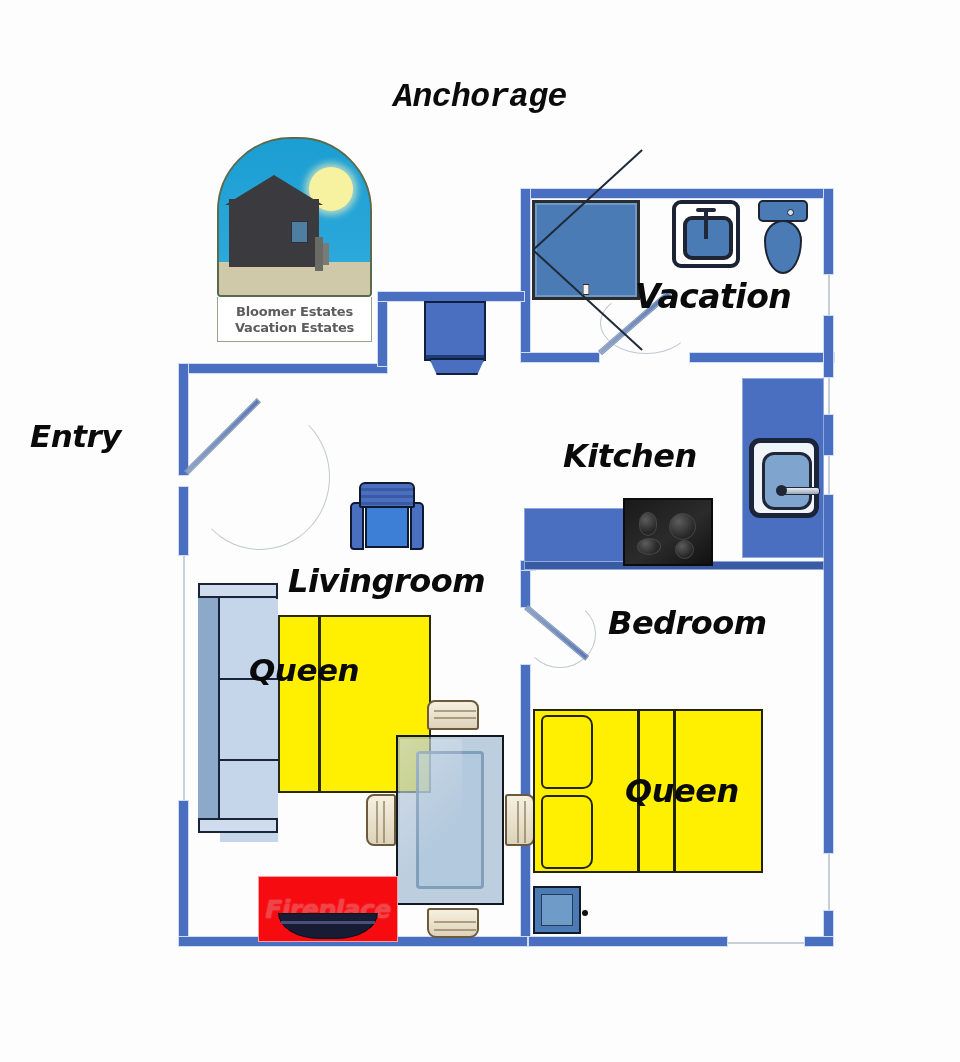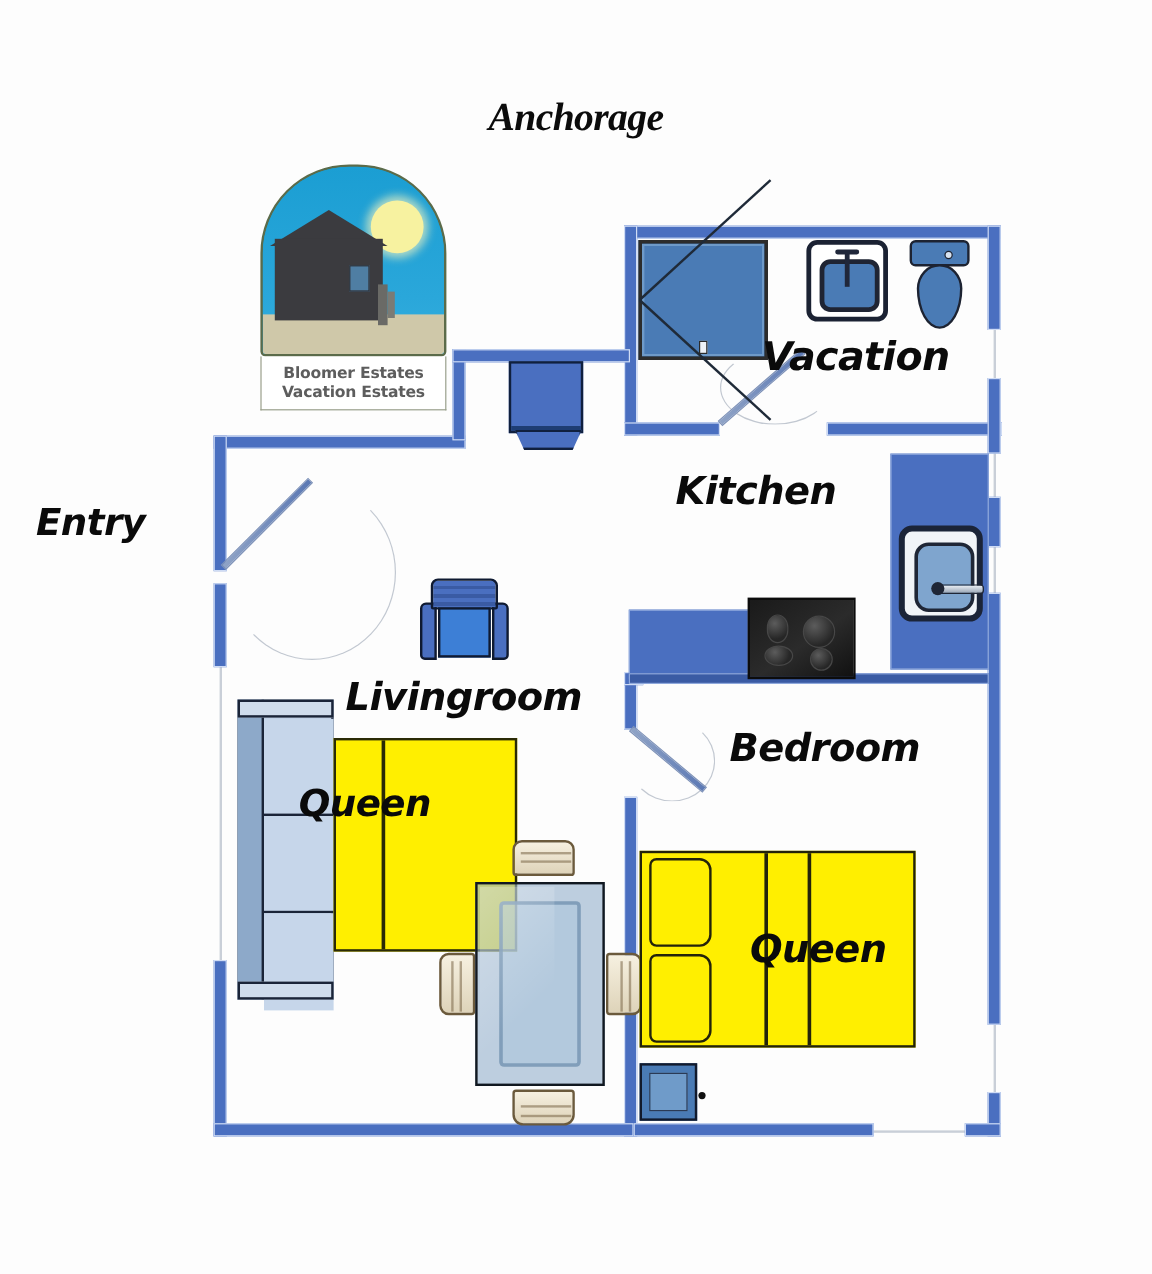--- a/index.html
+++ b/index.html
@@ -9,21 +9,21 @@
     font-family: "DejaVu Sans", sans-serif;
     overflow: hidden;
   }
   #stage { position: relative; width: 960px; height: 1062px; background: #fdfdfd; }
 
   
   .title {
     position: absolute;
     left: 330px; top: 78px; width: 300px;
     text-align: center;
-    font-family: Liberation Serif, serif;
+    font-family: Liberation Mono, monospace;
     font-size: 33px;
     font-weight: 700;
     font-style: italic;
     line-height: 1.22;
     color: #0b0b0b;
     letter-spacing: -0.5px;
   }
 
   
   .rlabel {
@@ -31,21 +31,21 @@
     font-family: "DejaVu Sans", sans-serif;
     font-weight: 700;
     font-style: italic;
     color: #0a0a0a;
     white-space: nowrap;
     letter-spacing: -0.5px;
     z-index: 60;
   }
   .lbl-entry     { left: 30px;  top: 418px; font-size: 31px; }
   .lbl-bathroom  { left: 635px; top: 277px; font-size: 33px; }
-  .lbl-kitchen   { left: 563px; top: 390px; font-size: 32px; }
+  .lbl-kitchen   { left: 563px; top: 437px; font-size: 32px; }
   .lbl-livingroom{ left: 288px; top: 562px; font-size: 32px; }
   .lbl-bedroom   { left: 608px; top: 604px; font-size: 32px; }
   .lbl-queen-lr  { left: 249px; top: 652px; font-size: 31px; }
   .lbl-pullout   { left: 198px; top: 692px; font-size: 31px; }
   .lbl-queen-bd  { left: 625px; top: 772px; font-size: 32px; }
 
   
   .logo {
     position: absolute; left: 217px; top: 137px;
     width: 155px; height: 205px;
@@ -461,20 +461,25 @@
   <div class="furn dchair" style="left:427px; top:908px; width:52px; height:30px; border-radius:3px 3px 9px 9px;">
     <div class="r" style="left:5px; top:11px; width:42px; height:2px;"></div>
     <div class="r" style="left:5px; top:19px; width:42px; height:2px;"></div>
   </div>
 
   <div class="furn dtable" style="left:396px; top:735px; width:108px; height:170px;">
     <div class="glass"></div>
     <div class="sheen"></div>
   </div>
 
+  <div class="furn fireplace" style="left:258px; top:876px; width:140px; height:66px;">
+    <div class="fptext">Fireplace</div>
+    <div class="hearth"></div>
+    <div class="hline"></div>
+  </div>
 
   <div class="furn qbed" style="left:533px; top:709px; width:230px; height:164px;">
     <div class="seam" style="left:102px;"></div>
     <div class="seam" style="left:138px;"></div>
     <div class="pillow" style="left:6px; top:4px; width:52px; height:74px;"></div>
     <div class="pillow" style="left:6px; top:84px; width:52px; height:74px;"></div>
   </div>
 
   <div class="furn nightstand" style="left:533px; top:886px; width:48px; height:48px;">
     <i></i>

